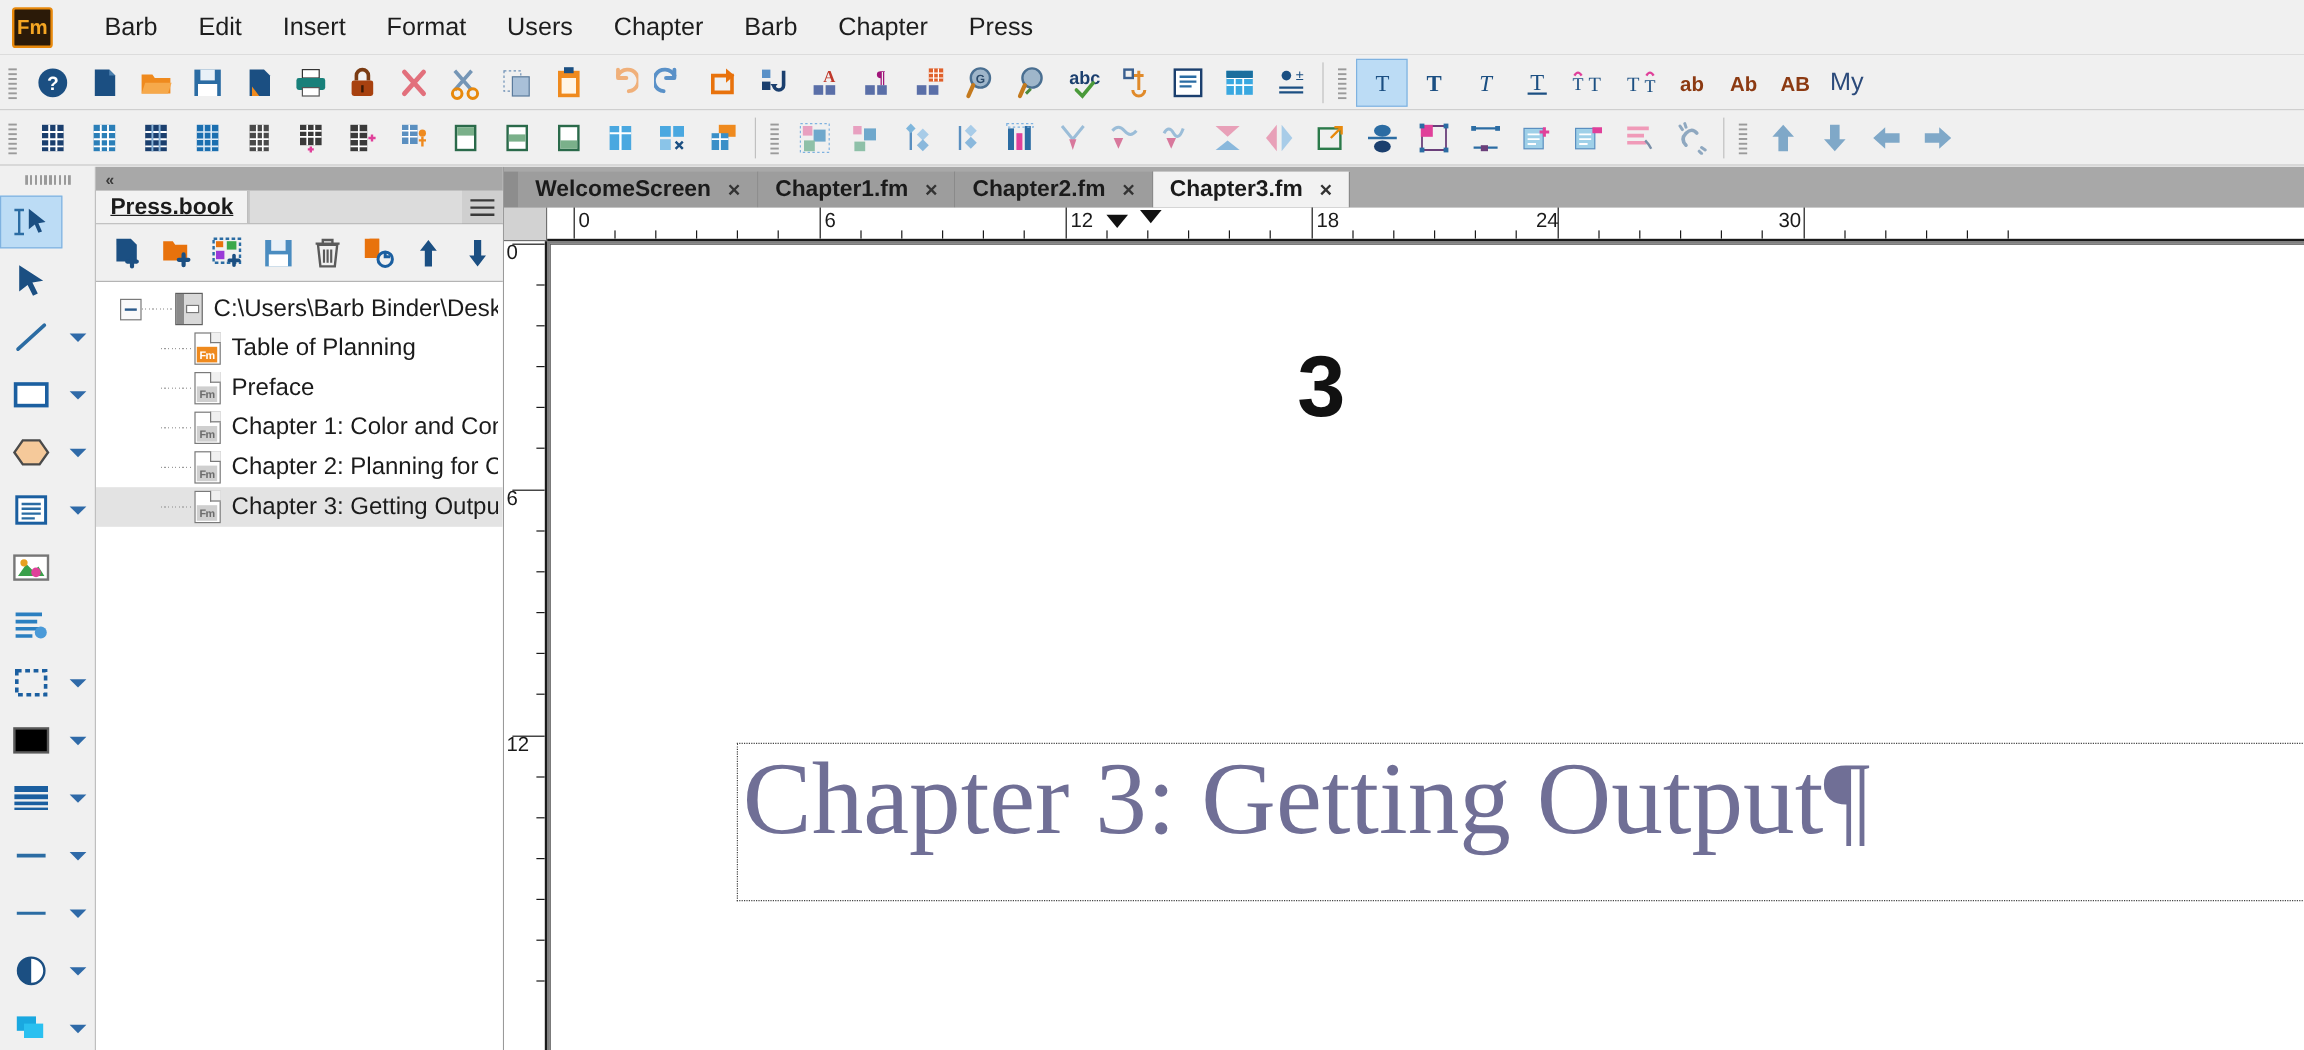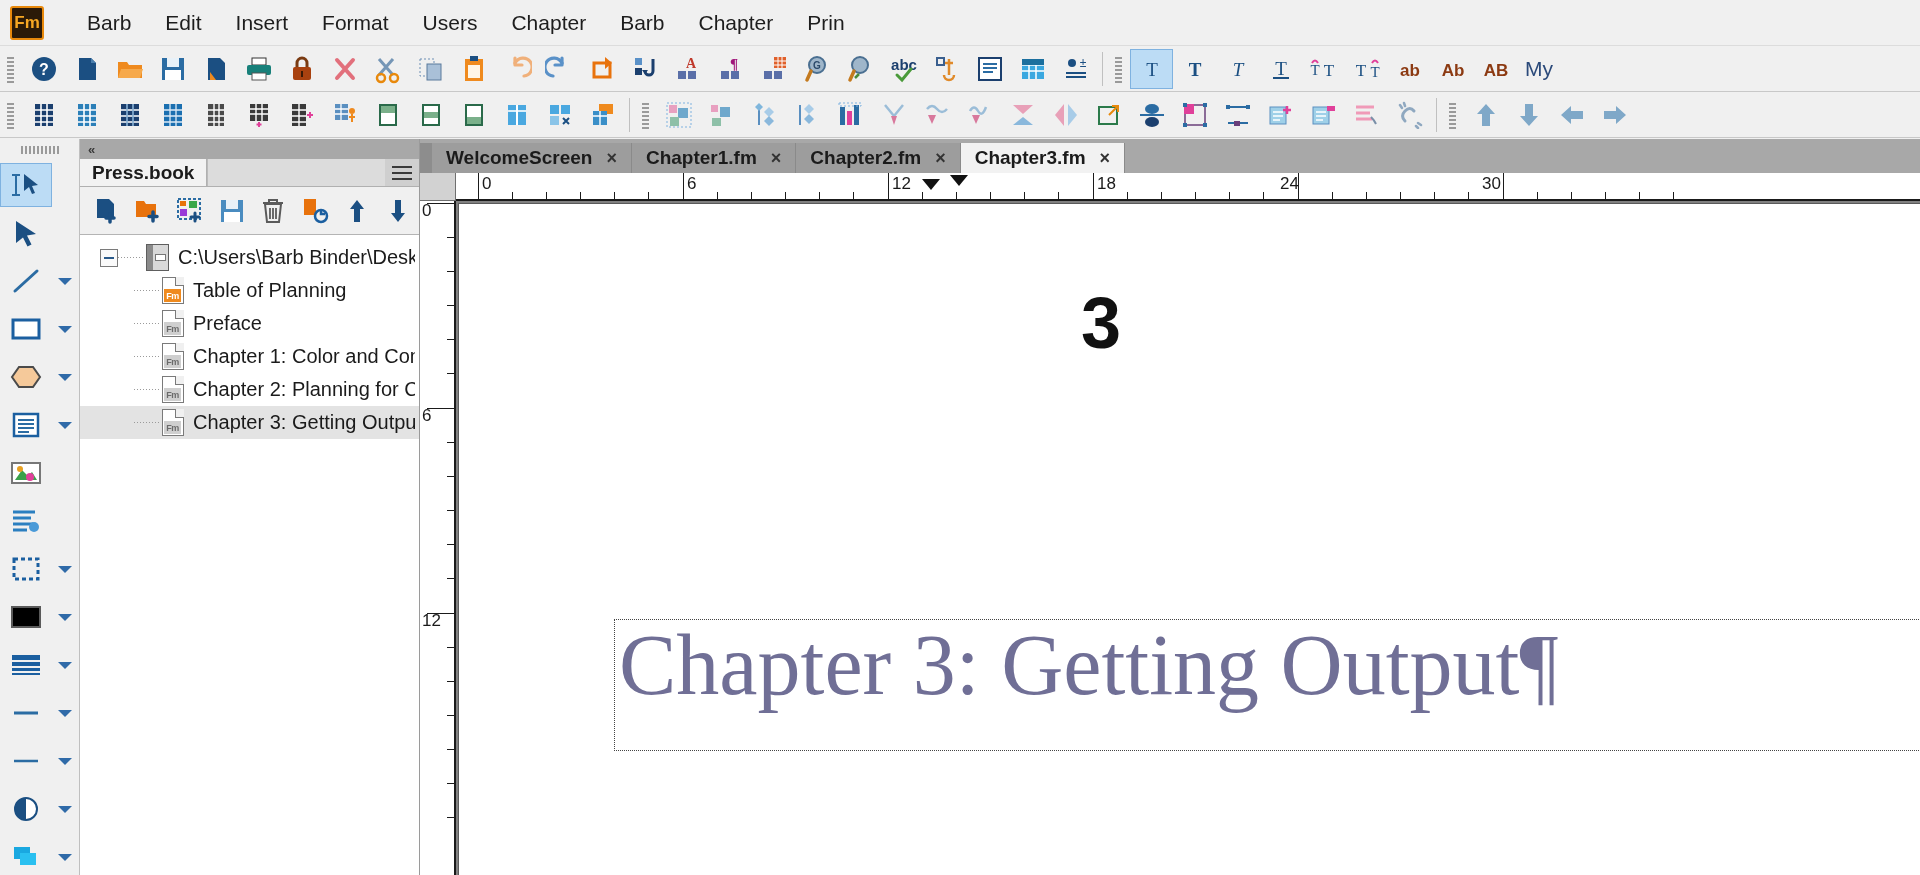--- a/index.html
+++ b/index.html
@@ -156,20 +156,21 @@
     display: flex; align-items: stretch;
     border-bottom: 1px solid #b0b0b0;
   }
   .bp-tab {
     background: #f2f2f2;
     padding: 0 12px;
     display: flex; align-items: center;
     font-size: 19px; color: #1b1b1b; font-weight: bold;
     border-right: 1px solid #b0b0b0;
     cursor: default;
+    text-decoration: underline;
   }
   .bp-tabfill { flex: 1; background: #dcdcdc; border-left: 1px solid #bbb; }
   .bp-menu {
     width: 34px; display: flex; align-items: center; justify-content: center;
     cursor: default;
   }
   .bp-toolbar {
     height: 48px; background: #f0f0f0;
     display: flex; align-items: center;
     padding-left: 6px;
@@ -311,21 +312,21 @@
   <div class="menubar">
     <div class="fm-logo">Fm</div>
     <div class="menu-item">Barb</div>
     <div class="menu-item">Edit</div>
     <div class="menu-item">Insert</div>
     <div class="menu-item">Format</div>
     <div class="menu-item">Users</div>
     <div class="menu-item">Chapter</div>
     <div class="menu-item">Barb</div>
     <div class="menu-item">Chapter</div>
-    <div class="menu-item">Prin</div>
+    <div class="menu-item">Press</div>
   </div>
 
   <div class="toolbar-row">
     <div class="grip"></div>
 
     <div class="tb-btn">
       <svg width="30" height="30" viewBox="0 0 30 30">
           <circle cx="15" cy="15" r="12" fill="#1b4f82"></circle>
           <text x="15" y="21" font-size="16" font-weight="bold" fill="#fff" text-anchor="middle" font-family="Liberation Sans">?</text>
         </svg>

